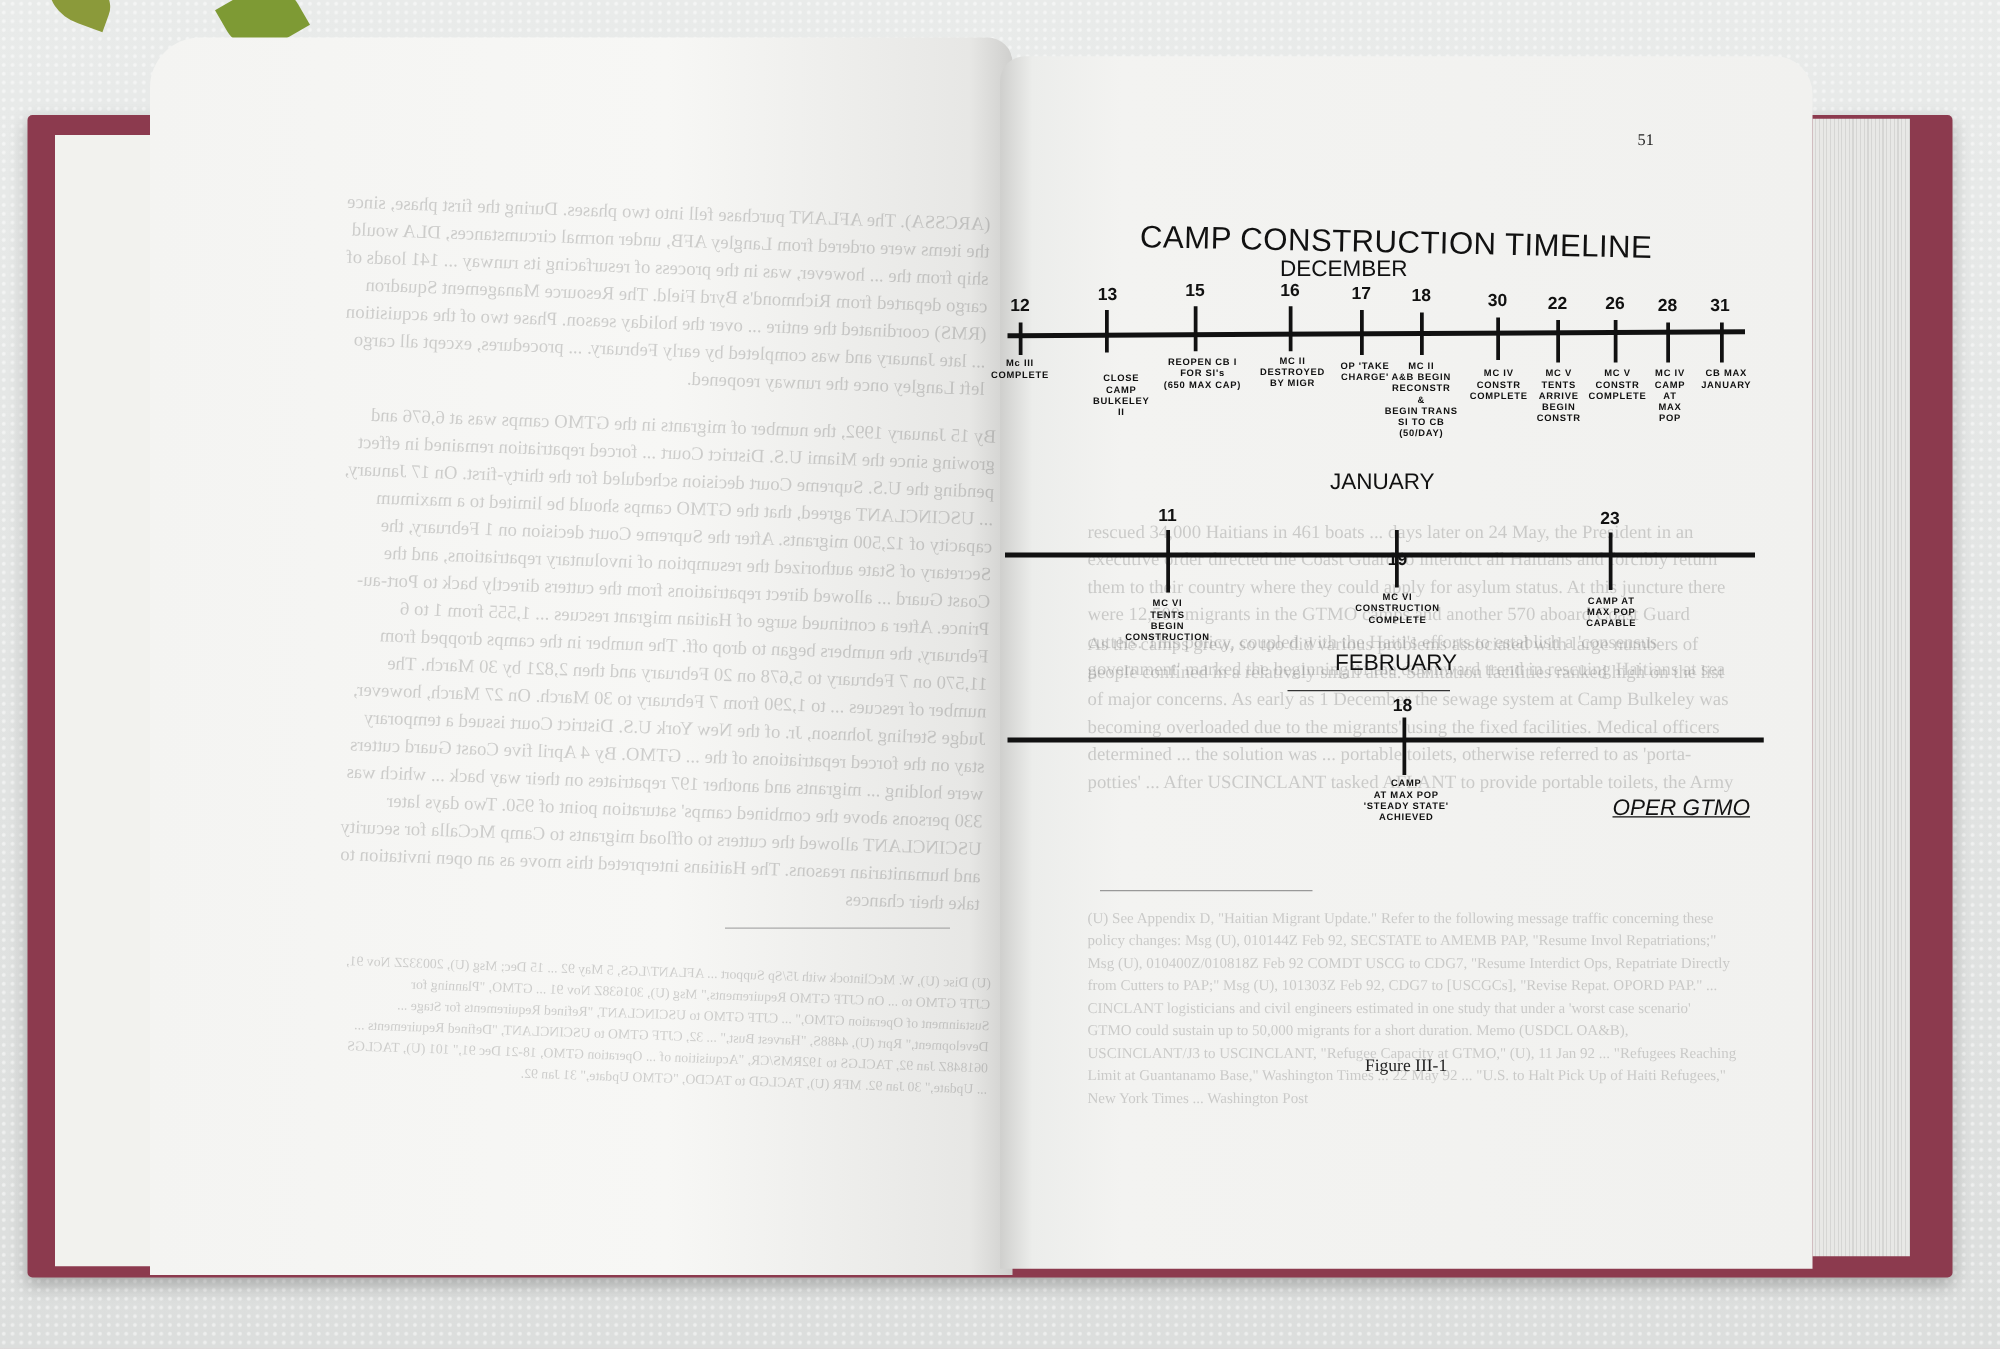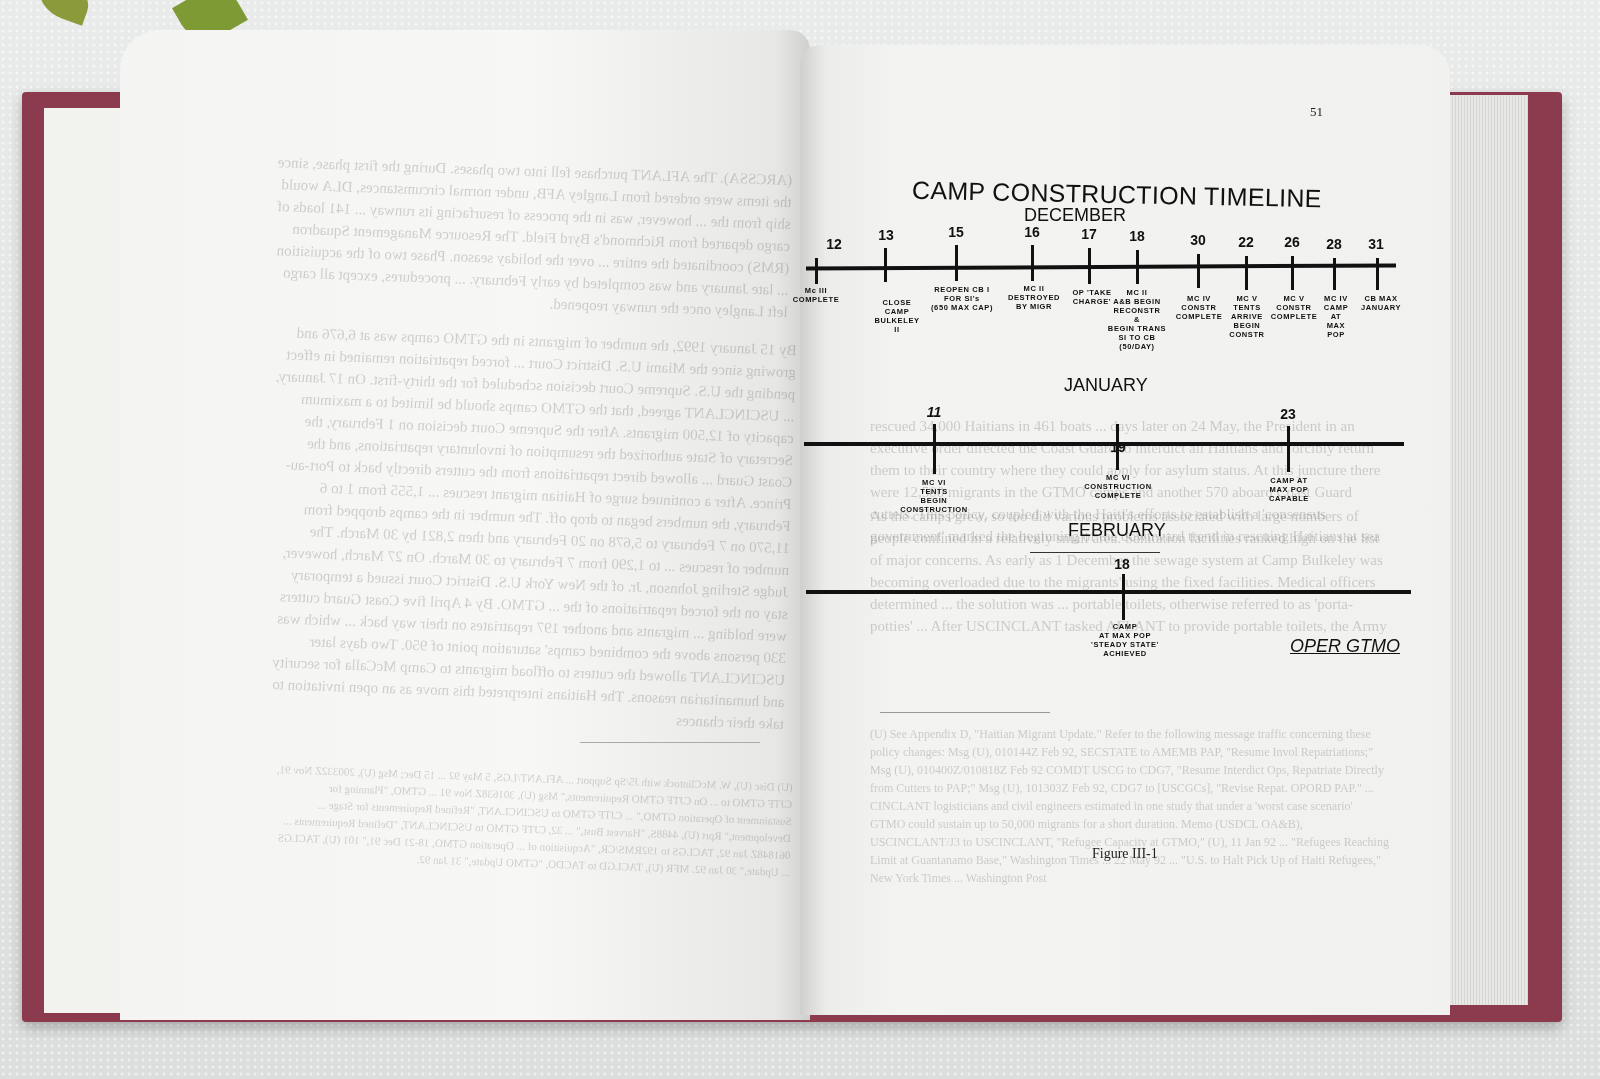--- a/index.html
+++ b/index.html
@@ -67,21 +67,21 @@
   <div class="ghost" style="left:70px;top:680px;width:520px;height:200px;overflow:hidden;font-size:12px;line-height:18px;">(U) See Appendix D, "Haitian Migrant Update." Refer to the following message traffic concerning these policy changes: Msg (U), 010144Z Feb 92, SECSTATE to AMEMB PAP, "Resume Invol Repatriations;" Msg (U), 010400Z/010818Z Feb 92 COMDT USCG to CDG7, "Resume Interdict Ops, Repatriate Directly from Cutters to PAP;" Msg (U), 101303Z Feb 92, CDG7 to [USCGCs], "Revise Repat. OPORD PAP." ... CINCLANT logisticians and civil engineers estimated in one study that under a 'worst case scenario' GTMO could sustain up to 50,000 migrants for a short duration. Memo (USDCL OA&amp;B), USCINCLANT/J3 to USCINCLANT, "Refugee Capacity at GTMO," (U), 11 Jan 92 ... "Refugees Reaching Limit at Guantanamo Base," Washington Times ... 22 May 92 ... "U.S. to Halt Pick Up of Haiti Refugees," New York Times ... Washington Post</div>
 </div>
 <div class="page-number">51</div>
 
 <div class="fig">
   <div class="fig-title">CAMP CONSTRUCTION TIMELINE</div>
 
   <div class="month" style="left:224px;top:35px;">DECEMBER</div>
   <div class="axis" style="left:6px;top:95px;width:590px;transform:rotate(-0.3deg);"></div>
 
-  <div class="tick-num" style="left:16px;top:66px;margin-left:18px;">12</div>
+  <div class="tick-num" style="left:16px;top:66px;">12</div>
   <div class="tick" style="left:15px;top:88px;height:26px;"></div>
   <div class="lbl" style="left:16px;top:116px;">Mc III
 COMPLETE</div>
 
   <div class="tick-num" style="left:86px;top:57px;">13</div>
   <div class="tick" style="left:84px;top:78px;height:34px;"></div>
   <div class="lbl" style="left:86px;top:128px;margin-left:11px;">CLOSE
 CAMP
 BULKELEY
 II</div>
@@ -142,21 +142,21 @@
 POP</div>
 
   <div class="tick-num" style="left:576px;top:66px;">31</div>
   <div class="tick" style="left:576px;top:88px;height:32px;"></div>
   <div class="lbl" style="left:581px;top:124px;">CB MAX
 JANUARY</div>
 
   <div class="month" style="left:264px;top:205px;">JANUARY</div>
   <div class="axis" style="left:4px;top:272px;width:600px;"></div>
 
-  <div class="tick-num" style="left:134px;top:234px;font-style:italic;">11</div>
+  <div class="tick-num" style="left:134px;top:234px;">11</div>
   <div class="tick" style="left:133px;top:254px;height:50px;"></div>
   <div class="lbl" style="left:134px;top:308px;">MC VI
 TENTS
 BEGIN
 CONSTRUCTION</div>
 
   <div class="tick-num" style="left:318px;top:234px;margin-top:35px;">19</div>
   <div class="tick" style="left:316px;top:254px;height:46px;"></div>
   <div class="lbl" style="left:318px;top:303px;">MC VI
 CONSTRUCTION

